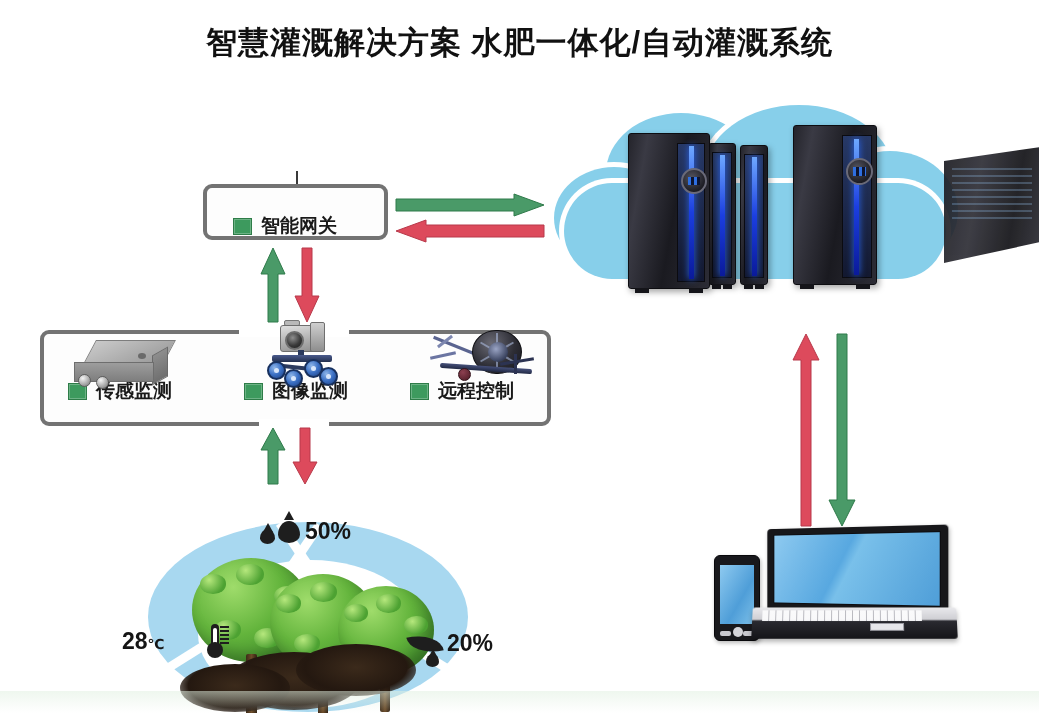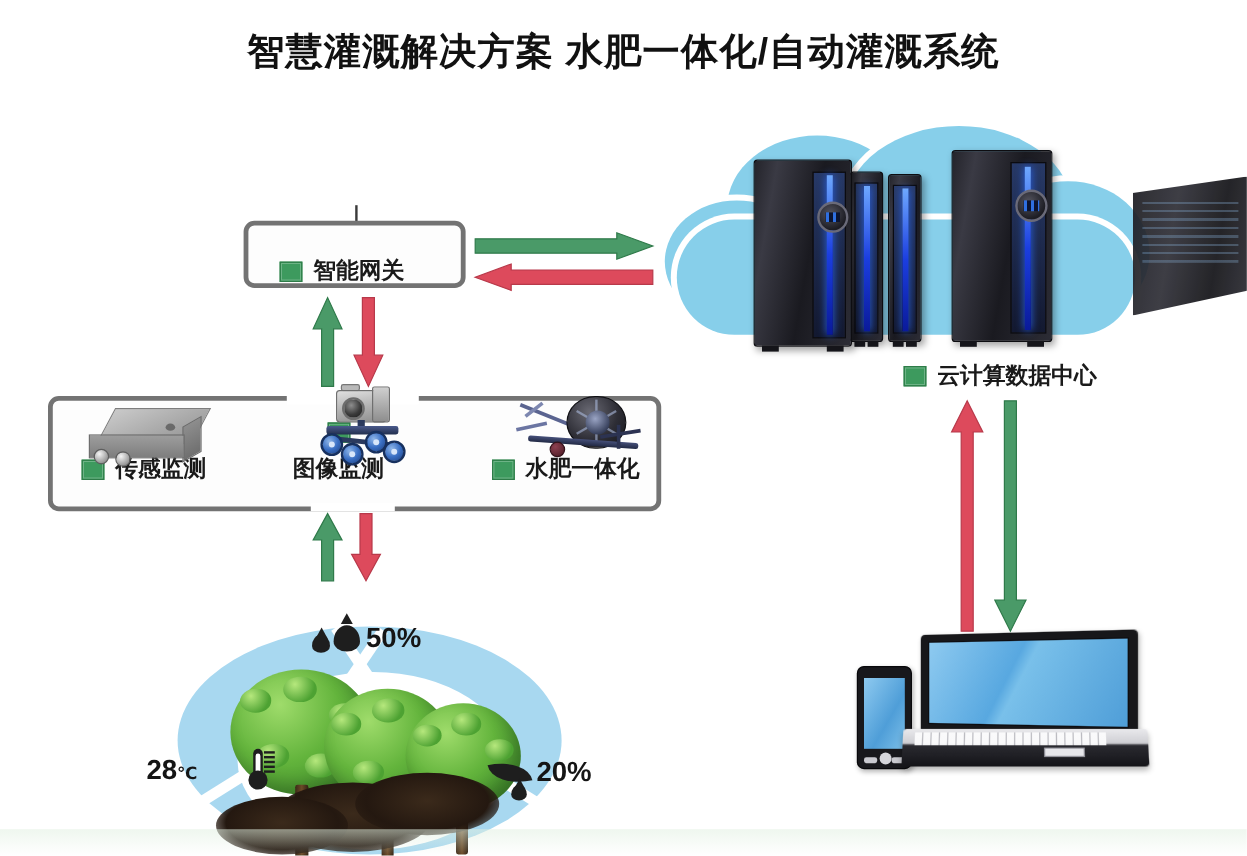--- a/index.html
+++ b/index.html
@@ -73,21 +73,21 @@
     content:""; position:absolute; left:8px; top:2px; width:76px; height:6px;
     border-radius:50%; background: rgba(255,255,255,.65);
   }
 
   
   #devicesPanel { left: 40px; top: 330px; width: 511px; height: 96px; }
   #devicesPanel.gap-top::before { left: 195px; width: 110px; }
   #devicesPanel.gap-bot::after  { left: 215px; width: 70px; }
   .dev-label { position: absolute; bottom: 18px; }
   #lblSensor { left: 24px; }
-  #lblImage  { left: 200px; flex-direction: column; }
+  #lblImage  { left: 200px; }
   #lblRemote { left: 366px; }
 
   
   #sensorDev { position: absolute; left: 72px; top: 338px; width: 100px; height: 52px; }
   .sens-top {
     position:absolute; left: 16px; top: 2px; width: 80px; height: 30px;
     background: linear-gradient(150deg,#c9c9c9 0%, #a9a9a9 60%, #949494 100%);
     transform: skewX(-28deg);
     border: 1px solid #7d7d7d;
   }
@@ -449,24 +449,20 @@
       <div class="glass" style="left:48px; right:4px;"></div>
       <div class="neon" style="left:60px;"></div>
       <div class="port" style="left:52px; top:32px; width:27px; height:27px;">
           <b></b>
         </div>
       <div class="foot" style="left:6px; width:14px;"></div>
       <div class="foot" style="right:6px; width:14px;"></div>
     </div>
   </div>
 
-  <div id="lblCloud" class="lbl">
-    <span class="bullet"></span>
-    <span class="lbl-txt">云计算数据中心</span>
-  </div>
 
   <div id="routerWrap">
     <div class="router-antenna"></div>
     <div class="router-body"></div>
   </div>
   <div id="gatewayPanel" class="panel">
     <div class="gw-label lbl">
       <span class="bullet"></span>
       <span class="lbl-txt">智能网关</span>
     </div>
@@ -498,21 +494,21 @@
     <div id="lblSensor" class="dev-label lbl">
       <span class="bullet"></span>
       <span class="lbl-txt">传感监测</span>
     </div>
     <div id="lblImage" class="dev-label lbl">
       <span class="bullet"></span>
       <span class="lbl-txt">图像监测</span>
     </div>
     <div id="lblRemote" class="dev-label lbl">
       <span class="bullet"></span>
-      <span class="lbl-txt">水肥一体化</span>
+      <span class="lbl-txt">远程控制</span>
     </div>
   </div>
 
   <div id="sensorDev">
     <div class="sens-top"></div>
     <div class="sens-side"></div>
     <div class="sens-front"></div>
     <div class="sens-dot"></div>
     <div class="sens-knob k1"></div>
     <div class="sens-knob k2"></div>

